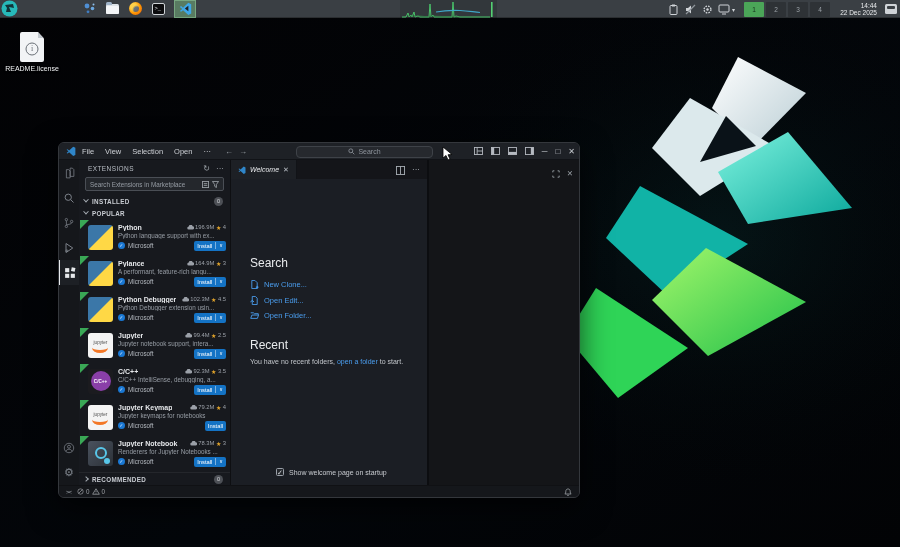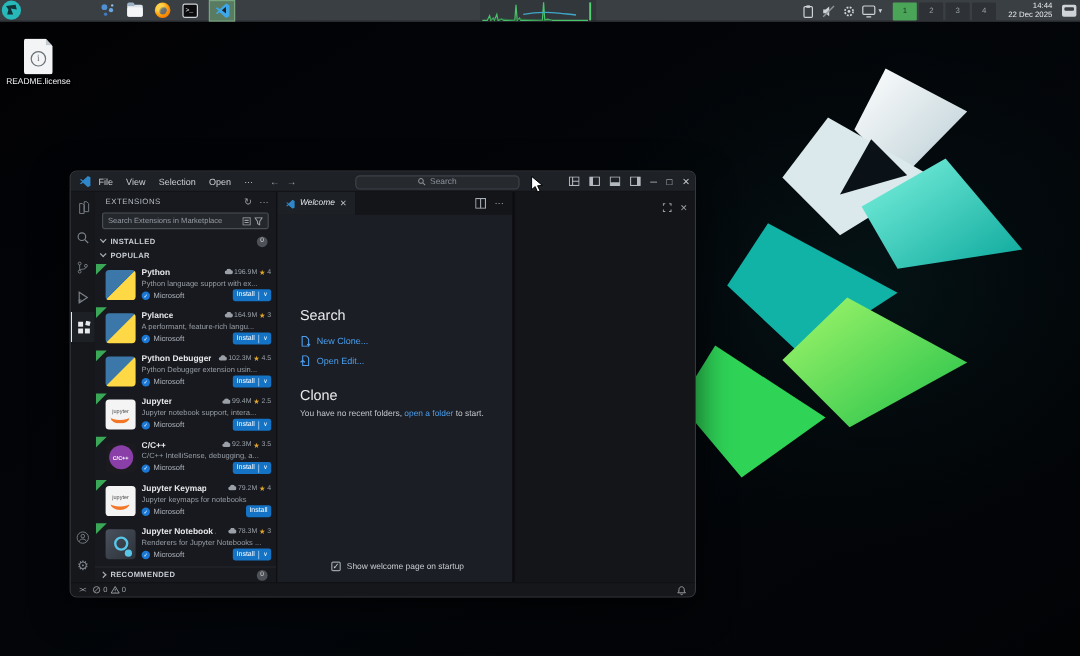--- a/index.html
+++ b/index.html
@@ -657,24 +657,33 @@
     <div class="start-link">
       <span class="start-link-icon">
                   <svg width="9" height="9" viewBox="0 0 10 10" fill="none" stroke="currentColor">
                     <path d="M2.5 .5H6l2 2v7H2.5z"></path>
                     <path d="M.5 6.5l2-1.5 2 1.5" stroke-width="1.1"></path>
                   </svg>
                 </span>
       <span>Open Edit...</span>
     </div>
 
+    <div class="start-link">
+      <span class="start-link-icon">
+                  <svg width="9" height="9" viewBox="0 0 10 10" fill="none" stroke="currentColor">
+                    <path d="M.8 2h3l1 1h4.4v1.5"></path>
+                    <path d="M.8 8.2l1.3-3.7h7.4L8.2 8.2z"></path>
+                  </svg>
+                </span>
+      <span>Open Folder...</span>
+    </div>
 
 
   </div>
-          <div class="recent-title">Clone</div>
+          <div class="recent-title">Recent</div>
           <div class="recent-text">
             <span>You have no recent folders,</span>
             <span class="recent-link">open a folder</span>
             <span>to start.</span>
           </div>
           <div class="startup-row">
             <span class="checkbox">✓</span>
             <span class="startup-label">Show welcome page on startup</span>
           </div>
         </div>

